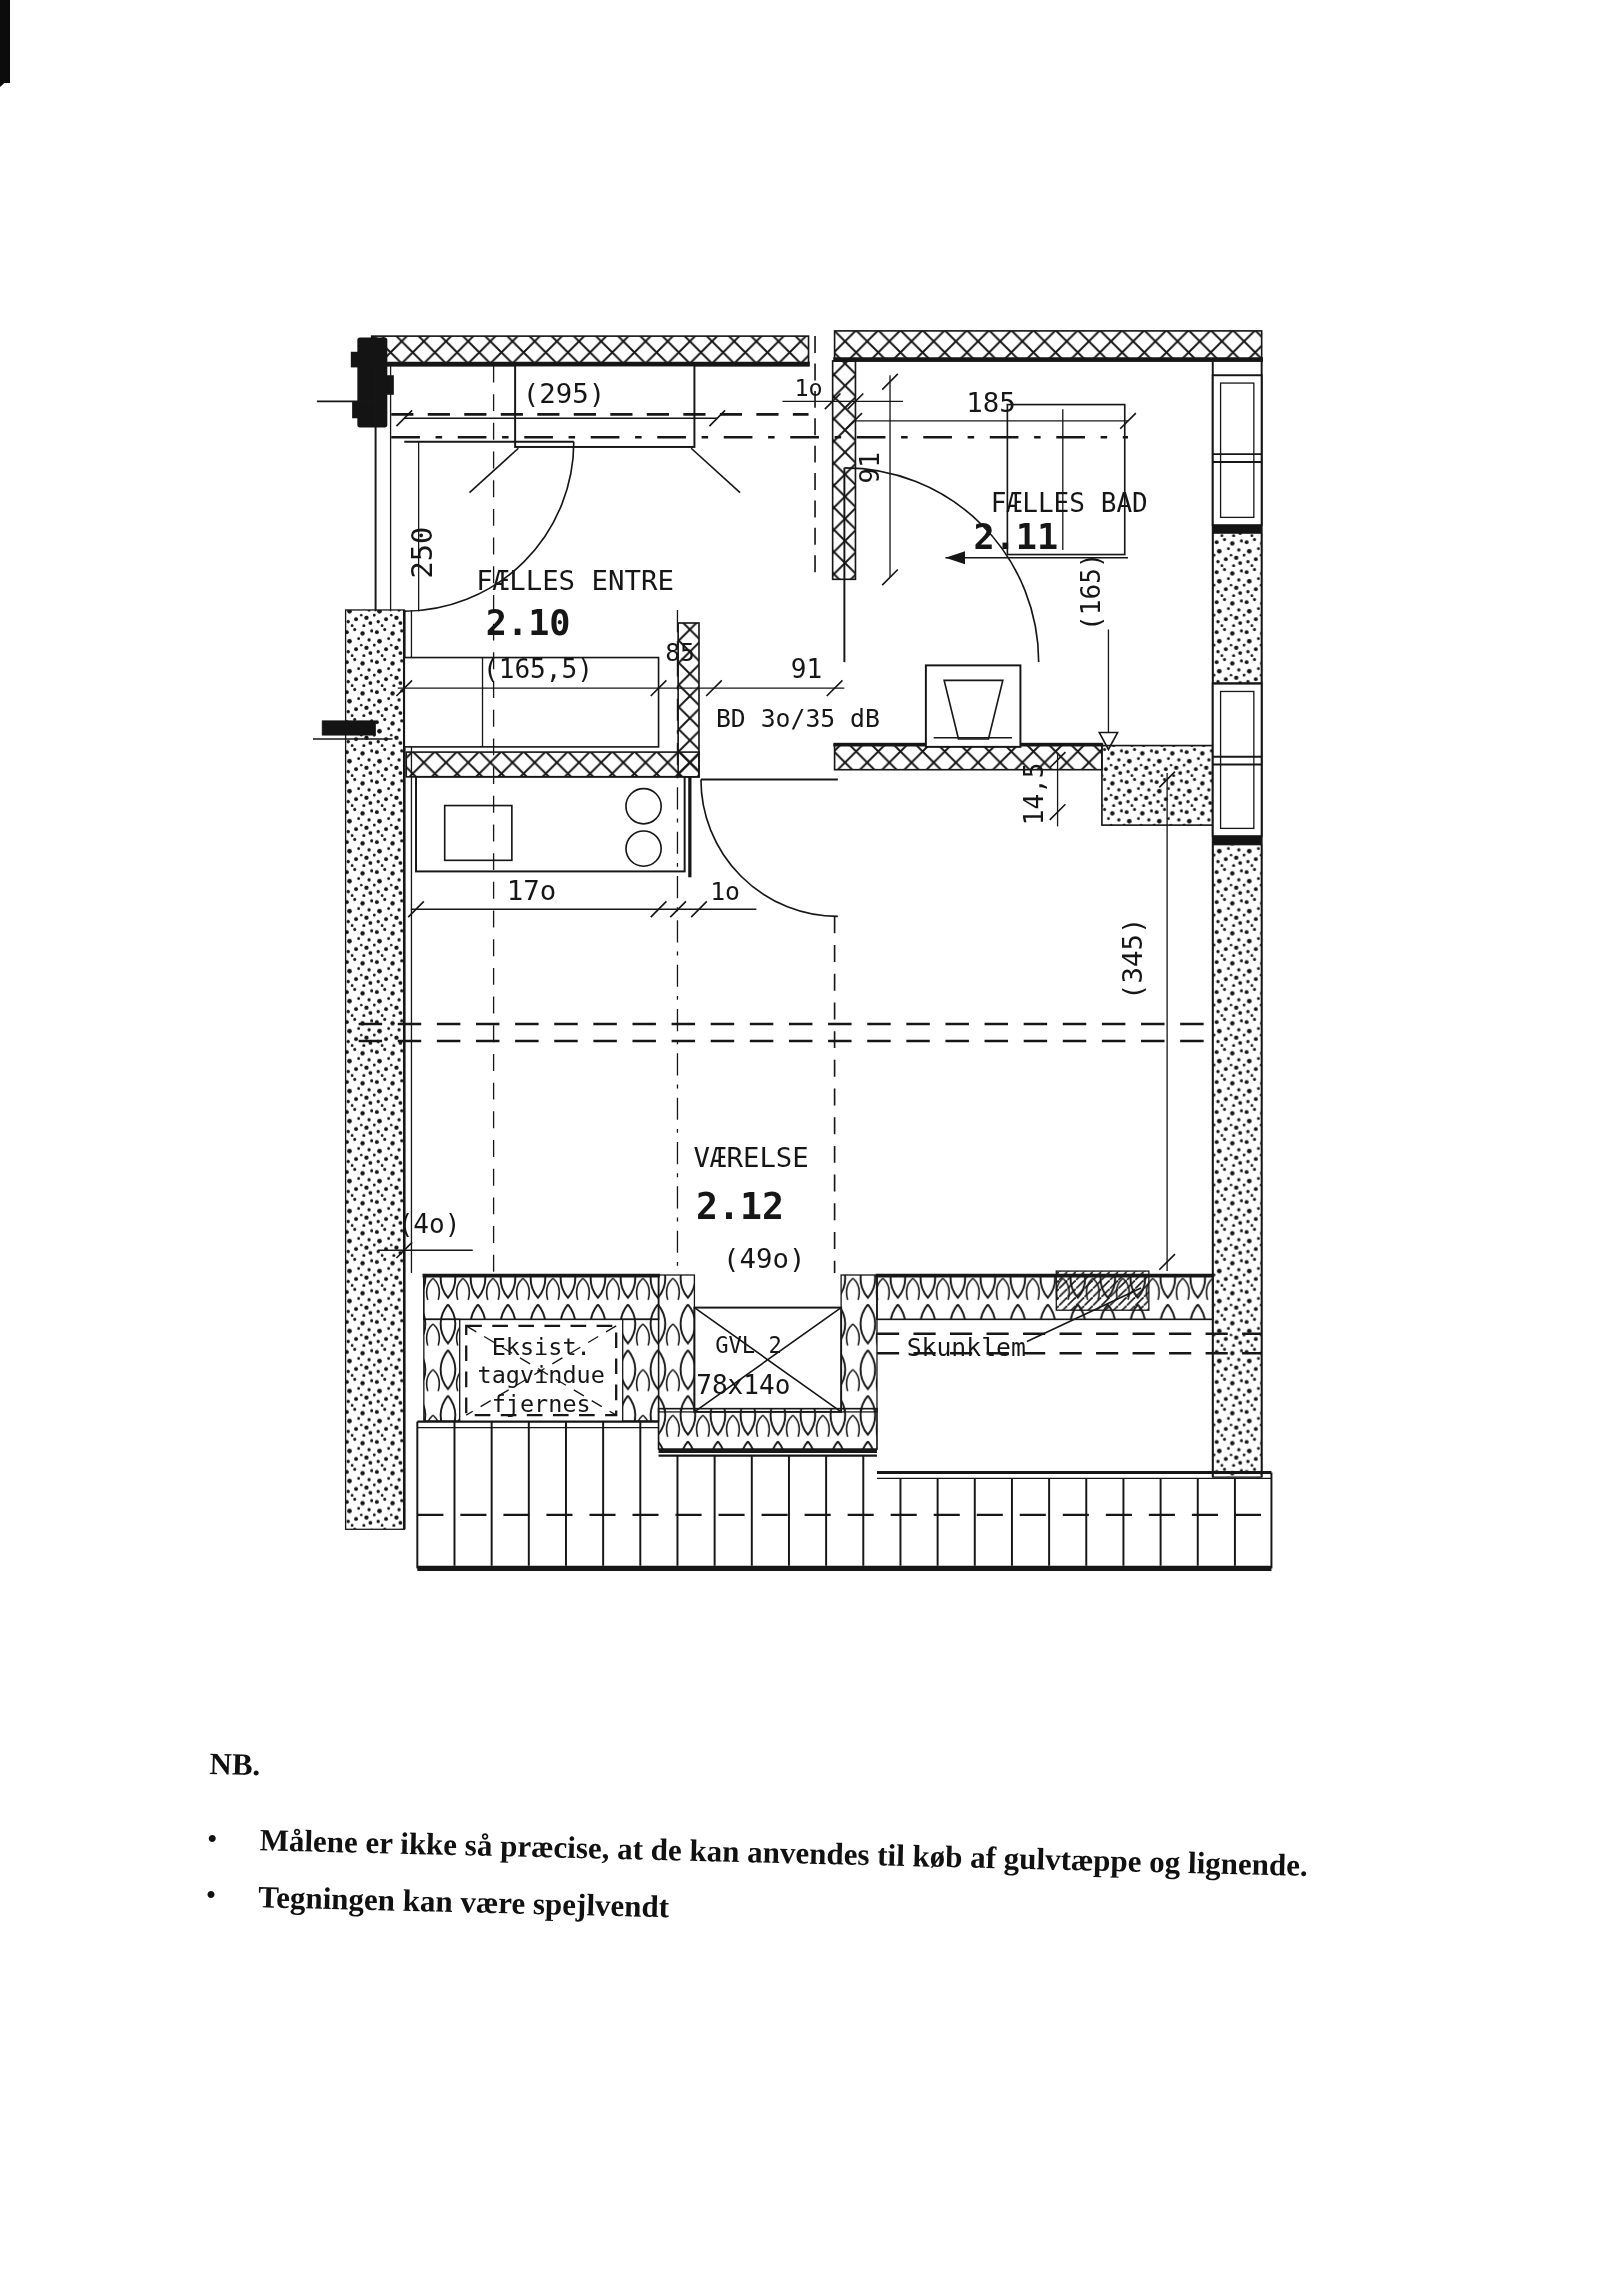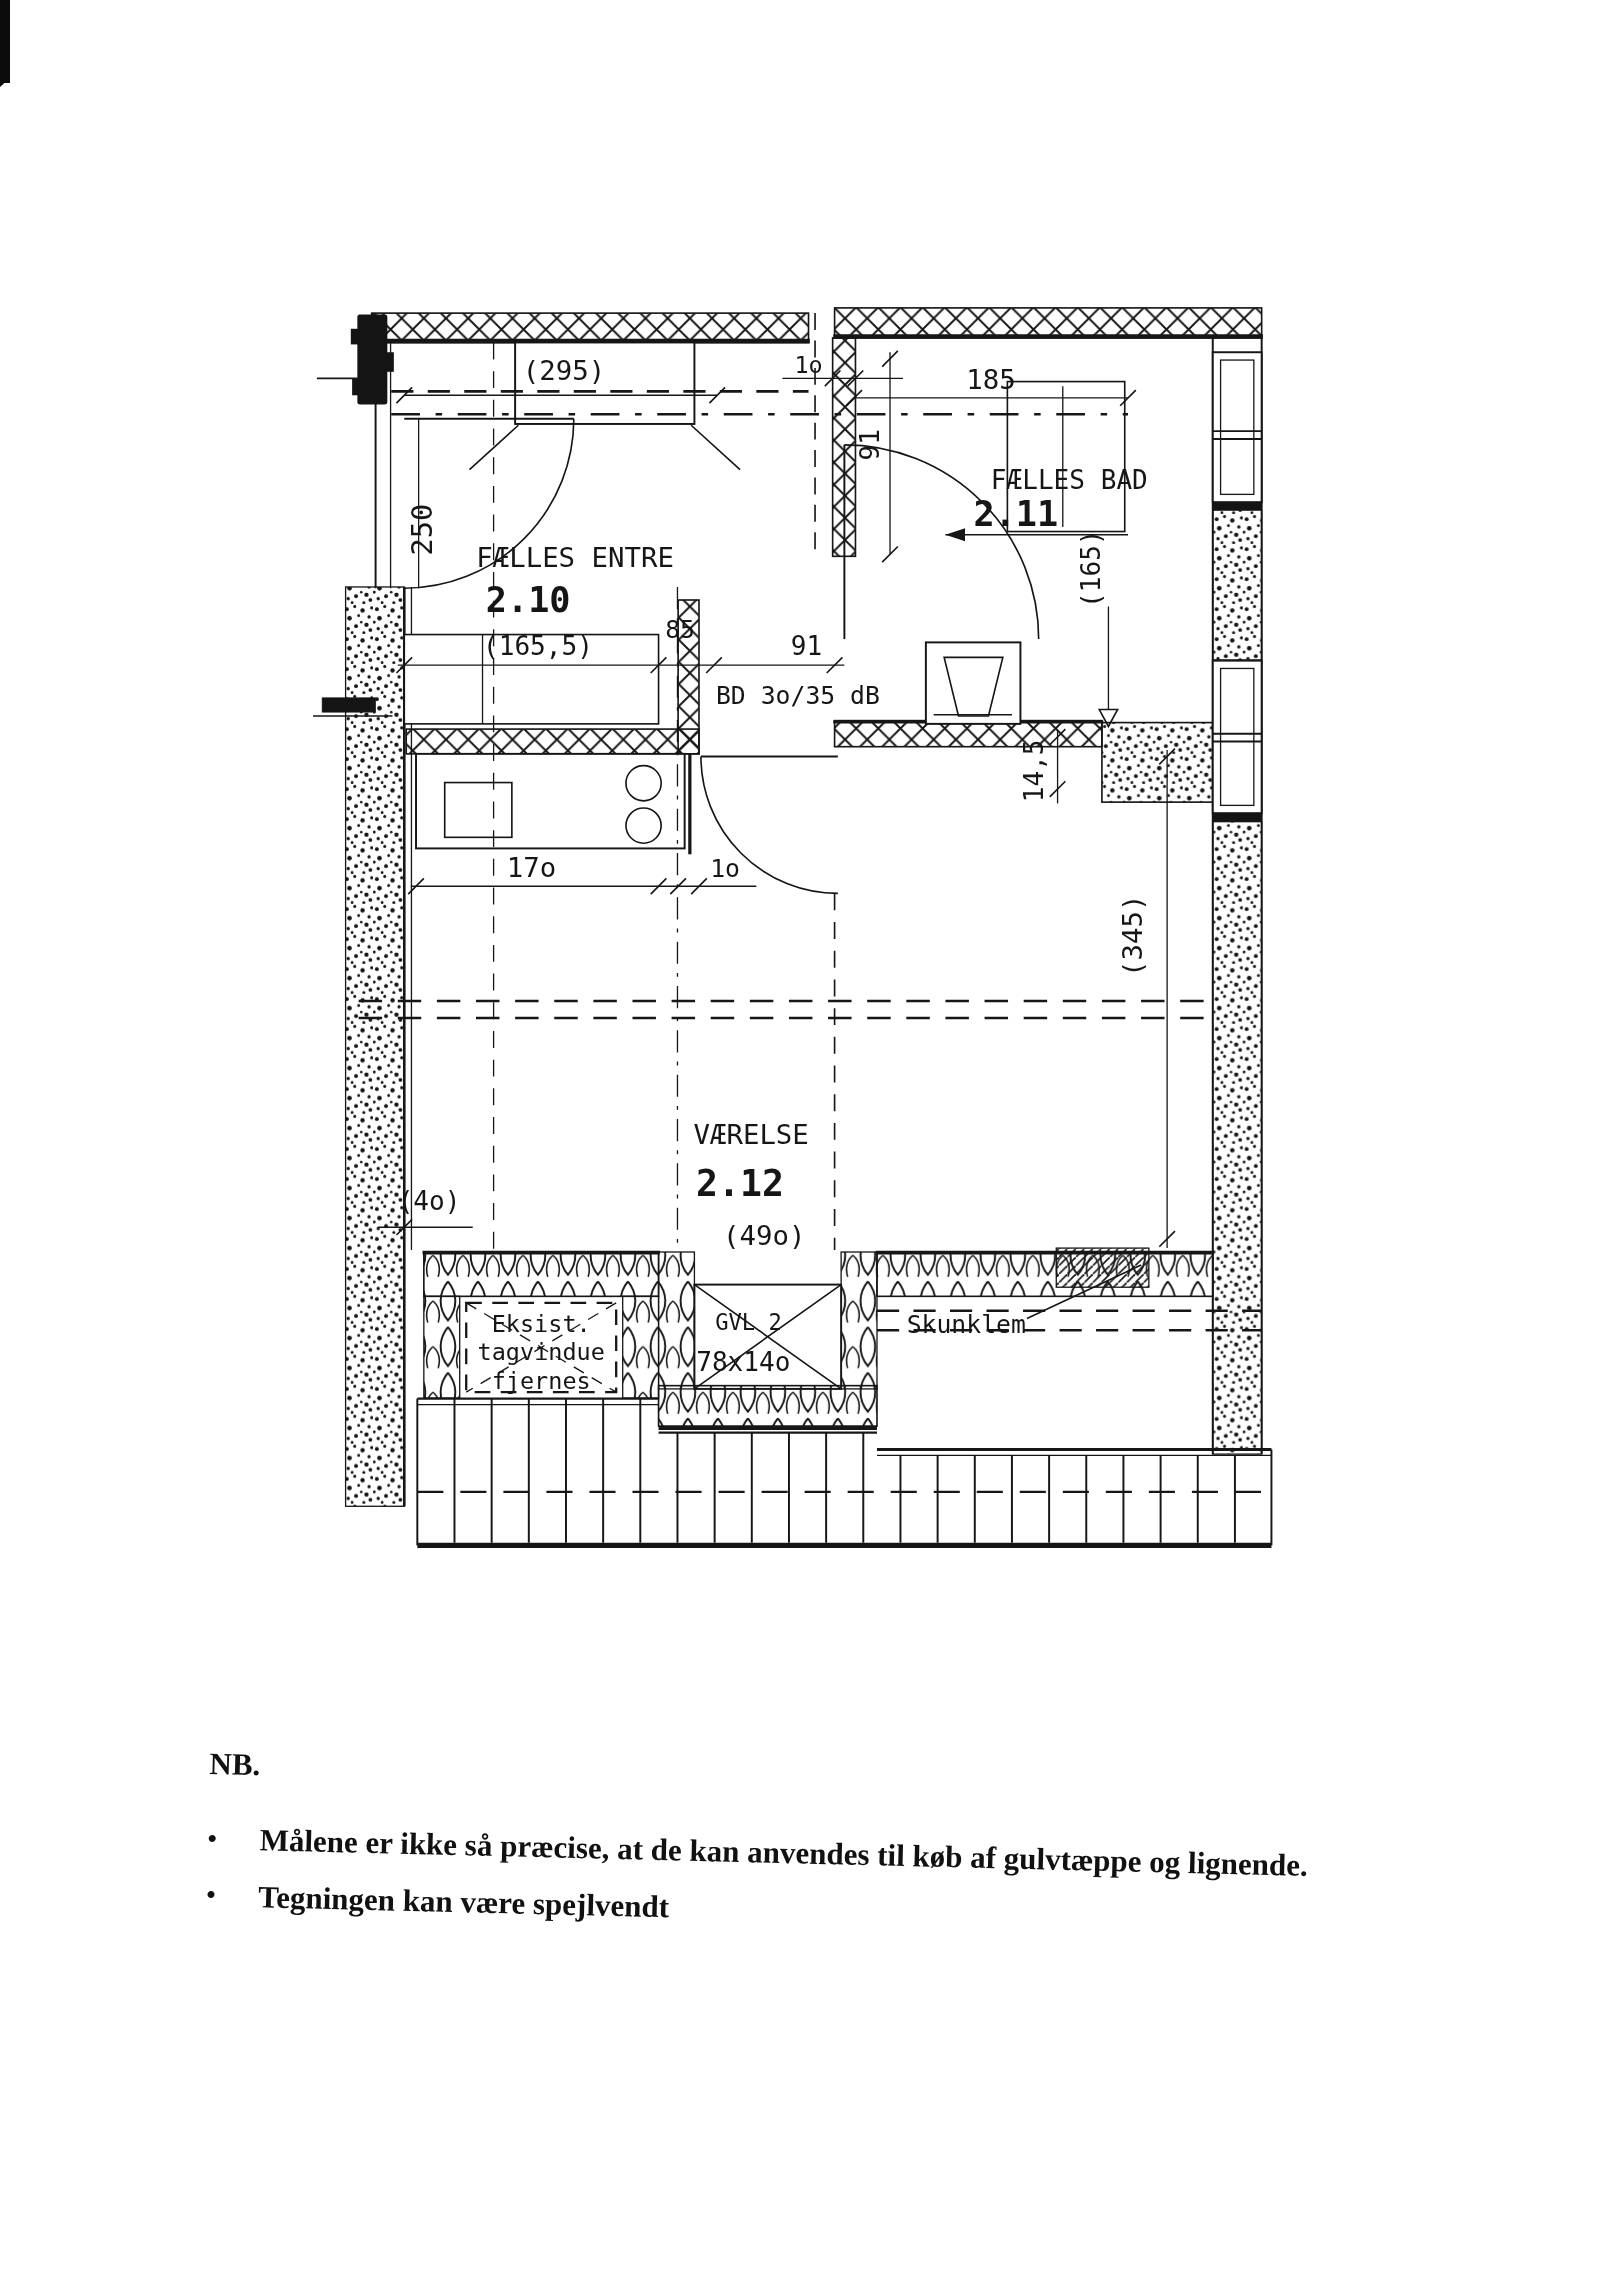--- a/index.html
+++ b/index.html
@@ -3,21 +3,21 @@
 <meta charset="utf-8">
 <style>
   html,body{margin:0;padding:0;}
   body{
     width:1617px;height:2284px;position:relative;background:#ffffff;
     font-family:"Liberation Serif", serif;color:#161616;overflow:hidden;
   }
   .corner-mark{position:absolute;left:0;top:0;width:10.4px;height:83px;background:#0c0c0c;}
   .corner-mark:after{content:"";position:absolute;left:0;top:78px;border-left:10.4px solid #0c0c0c;
     border-bottom:9px solid transparent;}
-  .plan-wrap{position:absolute;left:313px;top:274px;width:978px;height:1304px;}
+  .plan-wrap{position:absolute;left:313px;top:297px;width:978px;height:1304px;}
   svg text{fill:#161616;}
   .mono{font-family:"DejaVu Sans Mono", monospace;}
   .monob{font-family:"DejaVu Sans Mono", monospace;font-weight:bold;}
   .nb{
     position:absolute;left:210px;top:1746px;width:1147px;
     transform:rotate(1.4deg);transform-origin:left top;
     font-family:"Liberation Serif", serif;font-weight:bold;color:#111;
   }
   .nb-heading{font-size:31px;margin:0 0 38px 0;}
   .nb-row{display:flex;align-items:flex-start;margin-bottom:18px;font-size:31px;line-height:1.25;}

